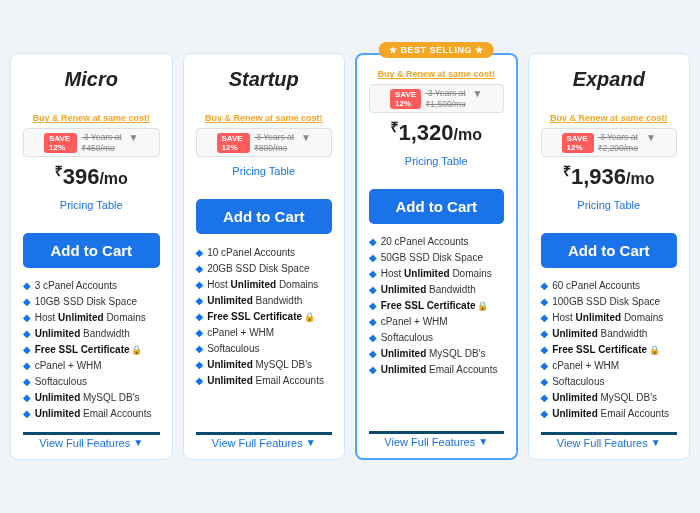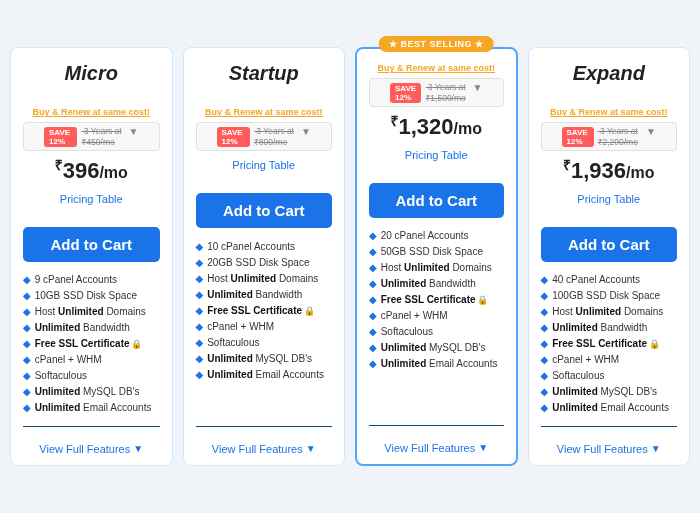--- a/index.html
+++ b/index.html
@@ -158,22 +158,22 @@
     .lock-icon {
       font-size: 9px;
       color: #4caf50;
       margin-left: 2px;
     }
     .view-full-features {
       text-align: center;
       font-size: 11px;
       color: #1a73e8;
       cursor: pointer;
-      padding-top: 16px;
-      border-top: 1px solid #0c4a6e;
+      padding-top: 2px;
+      border-top: 3px solid #0c4a6e;
       display: flex;
       align-items: center;
       justify-content: center;
       gap: 3px;
     }
     .chevron-down {
       font-size: 10px;
       color: #1a73e8;
     }
   </style>
@@ -196,21 +196,21 @@
       <span class="currency">₹</span>396<span class="per-mo">/mo</span>
     </div>
     <div class="pricing-table-link">
       <a href="#">Pricing Table</a>
     </div>
     <button class="add-to-cart-btn">Add to Cart</button>
     <ul class="features-list">
 
       <li>
         <span class="check-icon">◆</span>
-        <span><span>9 cPanel Accounts</span></span>
+        <span><span>3 cPanel Accounts</span></span>
       </li>
       <li>
         <span class="check-icon">◆</span>
         <span><span>10GB SSD Disk Space</span></span>
       </li>
       <li>
         <span class="check-icon">◆</span>
         <span>Host <strong>Unlimited</strong> Domains</span>
       </li>
       <li>
@@ -378,21 +378,21 @@
       <span class="currency">₹</span>1,936<span class="per-mo">/mo</span>
     </div>
     <div class="pricing-table-link">
       <a href="#">Pricing Table</a>
     </div>
     <button class="add-to-cart-btn">Add to Cart</button>
     <ul class="features-list">
 
       <li>
         <span class="check-icon">◆</span>
-        <span><span>40 cPanel Accounts</span></span>
+        <span><span>60 cPanel Accounts</span></span>
       </li>
       <li>
         <span class="check-icon">◆</span>
         <span><span>100GB SSD Disk Space</span></span>
       </li>
       <li>
         <span class="check-icon">◆</span>
         <span>Host <strong>Unlimited</strong> Domains</span>
       </li>
       <li>

